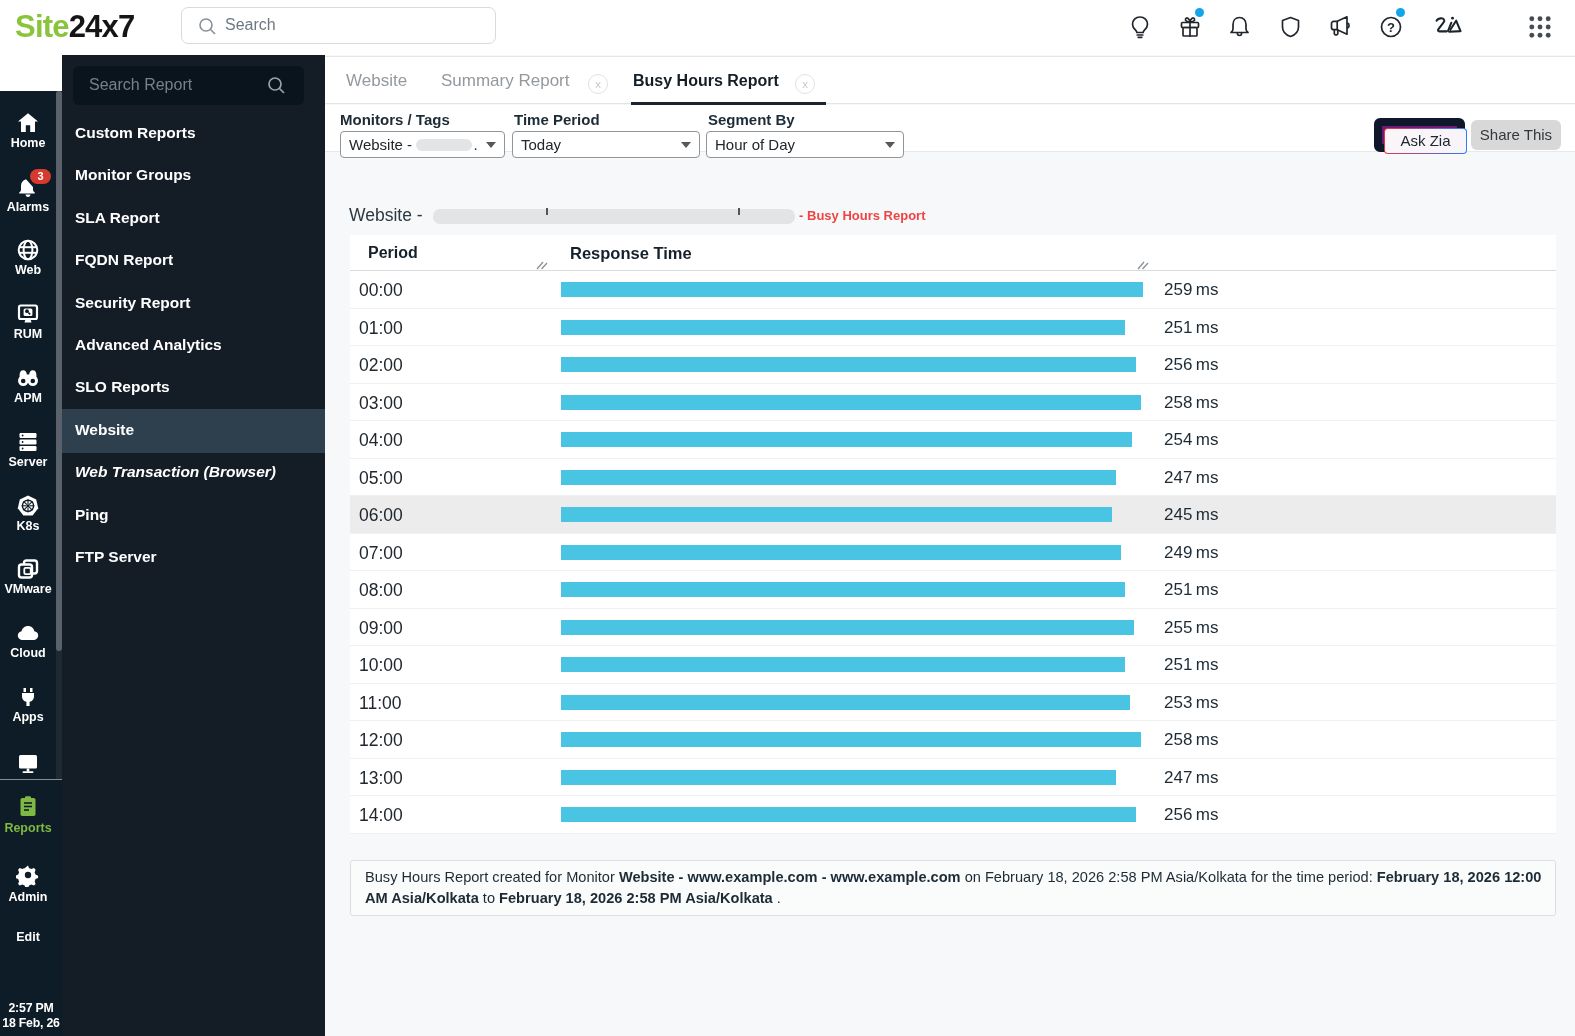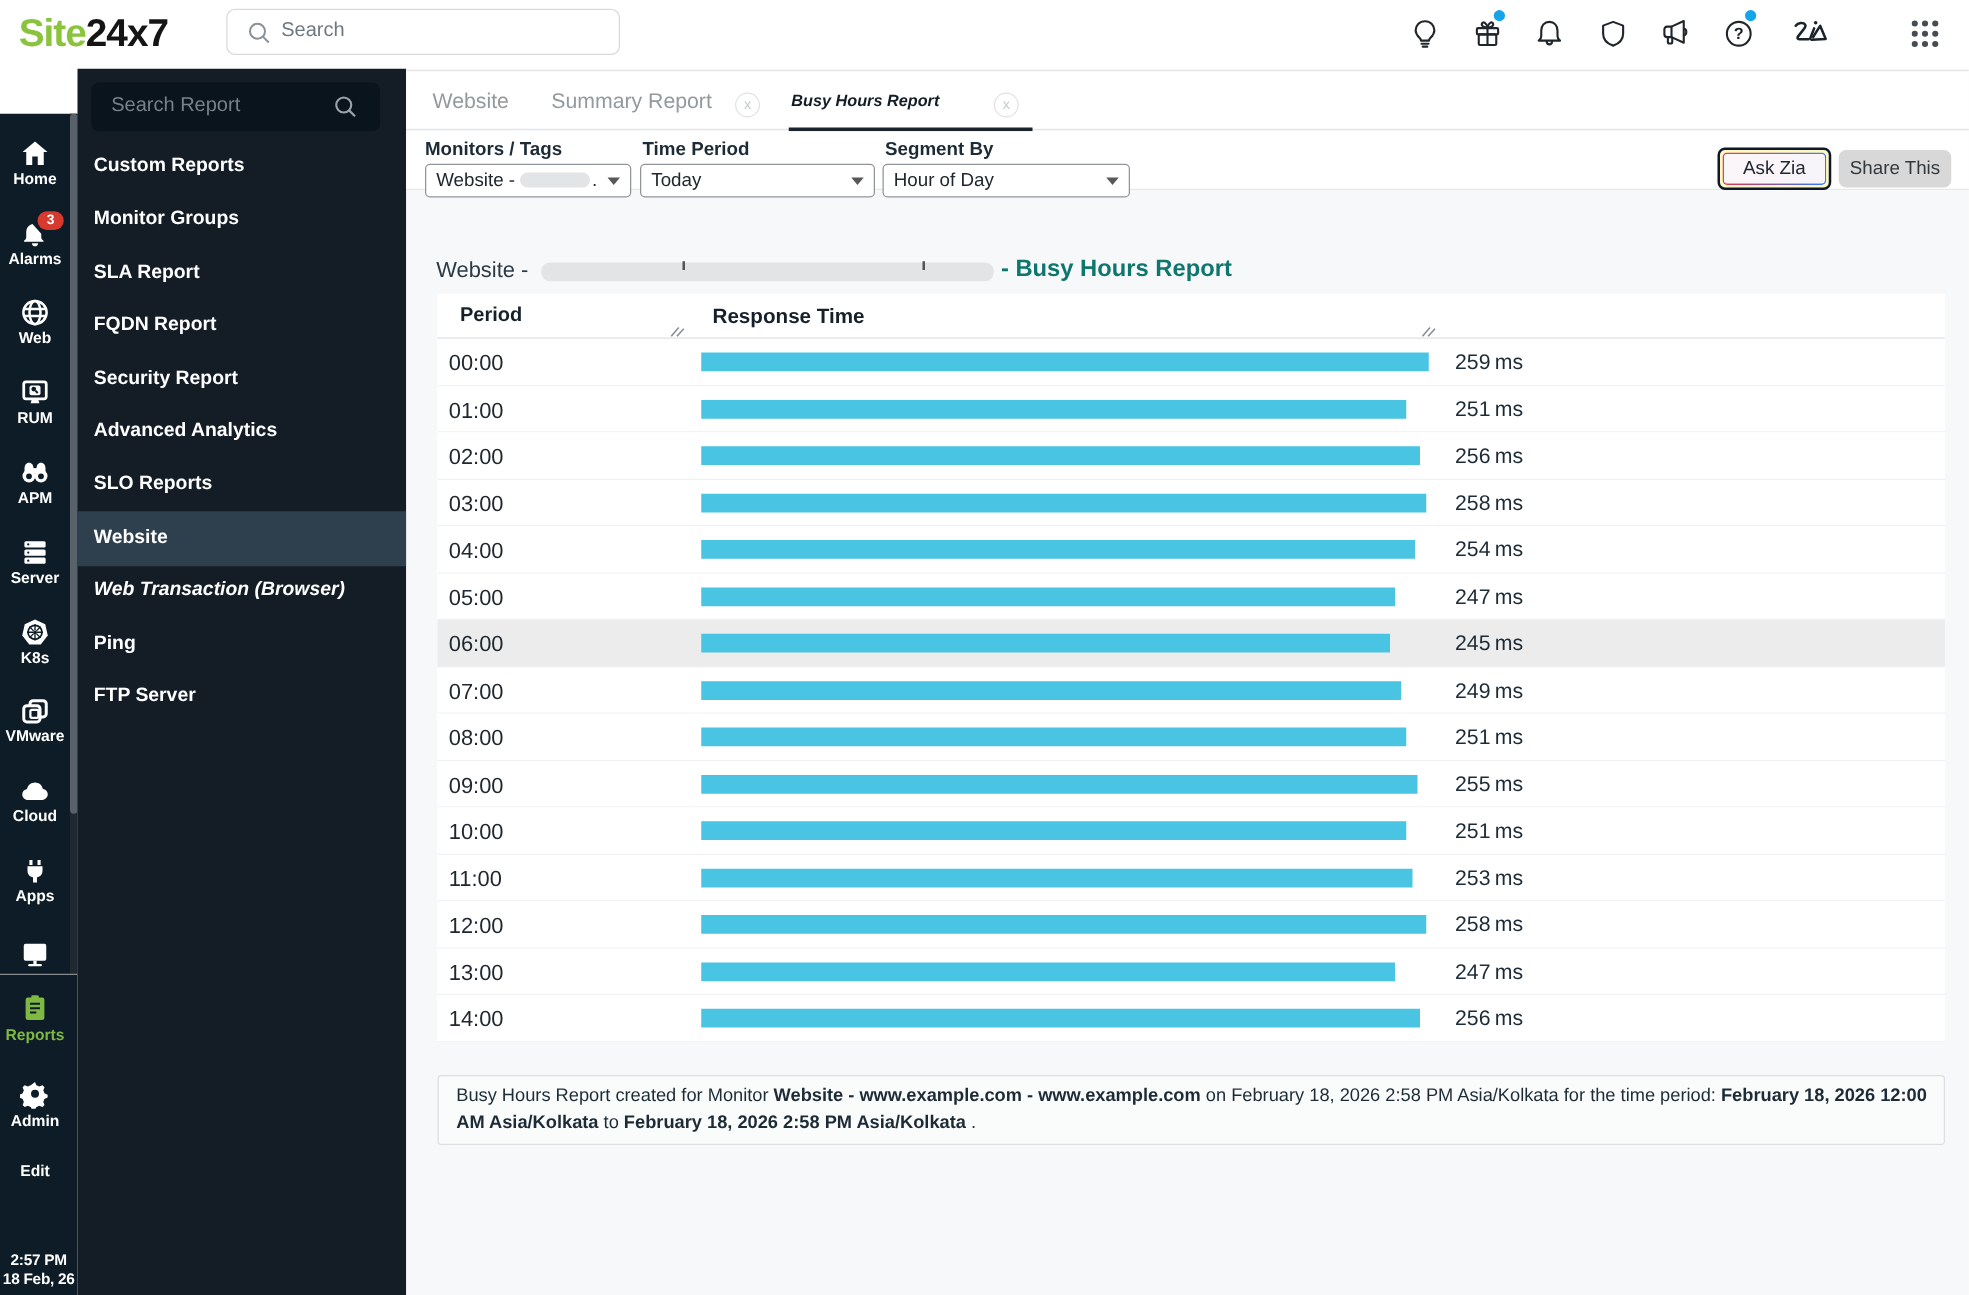--- a/index.html
+++ b/index.html
@@ -34,21 +34,21 @@
 .tabx{position:absolute;top:17px;width:20px;height:20px;border:1px solid #e2e2e2;border-radius:50%;
 text-align:center;line-height:18px;font-size:11.5px;color:#c3cad1;}
 #tabul{position:absolute;left:306px;top:45px;width:195px;height:3px;background:#1b242c;}
 #filters{position:absolute;left:0;top:50px;width:1250px;height:47px;background:#fff;border-bottom:1px solid #e7e8e9;padding-left:40px;}
 .flabel{position:absolute;top:6px;font-size:15px;font-weight:700;color:#1c2b36;}
 .fdrop{position:absolute;top:26px;height:27px;border:1px solid #90959a;border-radius:4px;background:#fff;
 font-size:15px;color:#20272e;line-height:25px;padding-left:8px;}
 .fdrop .car{position:absolute;right:8px;top:10px;width:0;height:0;border-left:5px solid transparent;
 border-right:5px solid transparent;border-top:6.5px solid #585858;}
 .blob{display:inline-block;background:#e3e4e5;border-radius:7px;vertical-align:middle;}
-#askzia{position:absolute;left:1049px;top:13px;width:91px;height:34px;border:2px solid #0f172a;border-radius:6px;background:#fef9c3;}
+#askzia{position:absolute;left:1049px;top:13px;width:91px;height:34px;border:8px solid #0f172a;border-radius:6px;background:#701a75;}
 #askziain{position:absolute;left:2px;top:2px;width:83px;height:26px;border-radius:4px;
 border:1.5px solid transparent;
 background:linear-gradient(115deg,#fbf6f8,#f7f4fa) padding-box,linear-gradient(90deg,#e0364b,#2e7cf6) border-box;
 text-align:center;line-height:24px;font-size:15px;color:#20272e;}
 #share{position:absolute;left:1146px;top:15px;width:90px;height:30px;background:#d8d8d8;border-radius:6px;
 text-align:center;line-height:30px;font-size:15px;color:#33383d;}
 #title{position:absolute;left:24px;top:150px;width:1200px;height:24px;}
 #table{position:absolute;left:25px;top:180px;width:1206px;background:#fff;}
 #thead{position:relative;height:36px;border-bottom:1px solid #d9dcde;}
 #thead .h1{position:absolute;left:18px;top:9px;font-size:16px;font-weight:700;color:#16202a;}
@@ -276,41 +276,41 @@
 <div class="mitem" style="top:396.2px;font-style:italic;">Web Transaction (Browser)</div>
 <div class="mitem" style="top:438.59999999999997px;">Ping</div>
 <div class="mitem" style="top:481.0px;">FTP Server</div>
 </div>
 
 <div id="main">
   <div id="tabs">
     <span class="tab" style="left:21px">Website</span>
     <span class="tab" style="left:116px">Summary Report</span>
     <span class="tabx" style="left:263px">x</span>
-    <span class="tab" style="left:308px;color:#141d25;font-weight:700;font-size:13px;font-style:italic;">Busy Hours Report</span>
+    <span class="tab" style="left:308px;color:#141d25;font-weight:700;font-size:16px;">Busy Hours Report</span>
     <span class="tabx" style="left:470px">x</span>
     <div id="tabul"></div>
   </div>
   <div id="filters">
     <span class="flabel" style="left:15px">Monitors / Tags</span>
     <span class="flabel" style="left:189px">Time Period</span>
     <span class="flabel" style="left:383px">Segment By</span>
     <div class="fdrop" style="left:15px;width:165px">Website - <span class="blob" style="width:56px;height:12px;margin-top:-3px"></span> .<span class="car"></span></div>
     <div class="fdrop" style="left:187px;width:188px">Today<span class="car"></span></div>
     <div class="fdrop" style="left:381px;width:198px">Hour of Day<span class="car"></span></div>
     <div id="askzia">
         <div id="askziain">Ask Zia</div>
       </div>
     <div id="share">Share This</div>
   </div>
   <div id="title">
     <span style="font-size:17.5px;color:#2b3a45;vertical-align:middle;">Website - </span><span class="blob" style="width:362px;height:15px;position:relative;top:1px;margin-left:6px;">
       <span style="position:absolute;left:113px;top:-1px;width:2px;height:7px;background:#555;"></span>
       <span style="position:absolute;left:305px;top:-1px;width:2px;height:7px;background:#555;"></span>
-    </span><span style="font-size:19px;font-weight:700;color:#0f766e;vertical-align:middle;text-align:center;"> - Busy Hours Report</span>
+    </span><span style="font-size:13px;font-weight:700;color:#ef4444;vertical-align:middle;text-align:center;"> - Busy Hours Report</span>
   </div>
   <div id="table">
     <div id="thead">
       <span class="h1">Period</span>
         <span class="h2">Response Time</span>
       <svg style="position:absolute;left:186px;top:26px" width="12" height="9" viewBox="0 0 12 9">
         <line x1="1" y1="8" x2="7" y2="1" stroke="#8a9097" stroke-width="1.3"></line>
         <line x1="5.5" y1="8" x2="11" y2="2" stroke="#8a9097" stroke-width="1.3"></line>
       </svg>
       <svg style="position:absolute;left:787px;top:26px" width="12" height="9" viewBox="0 0 12 9">

